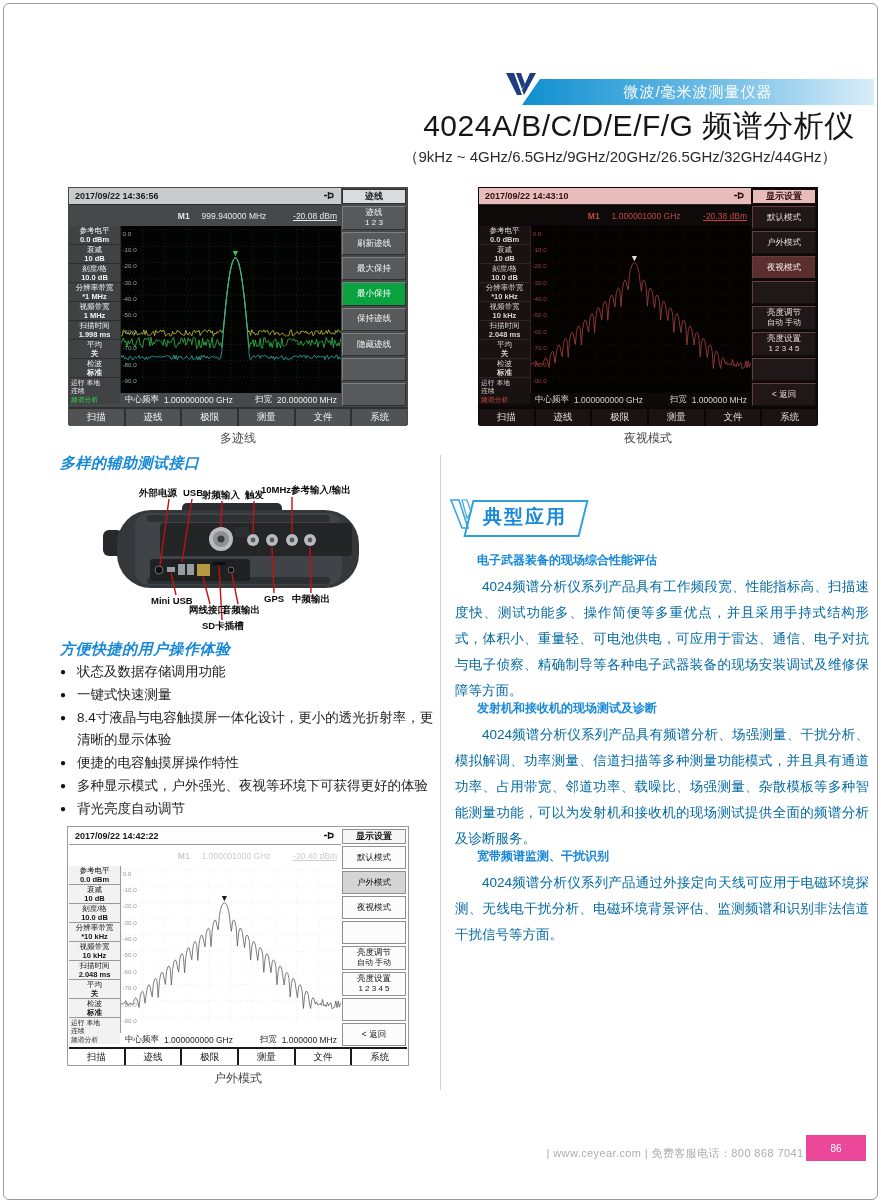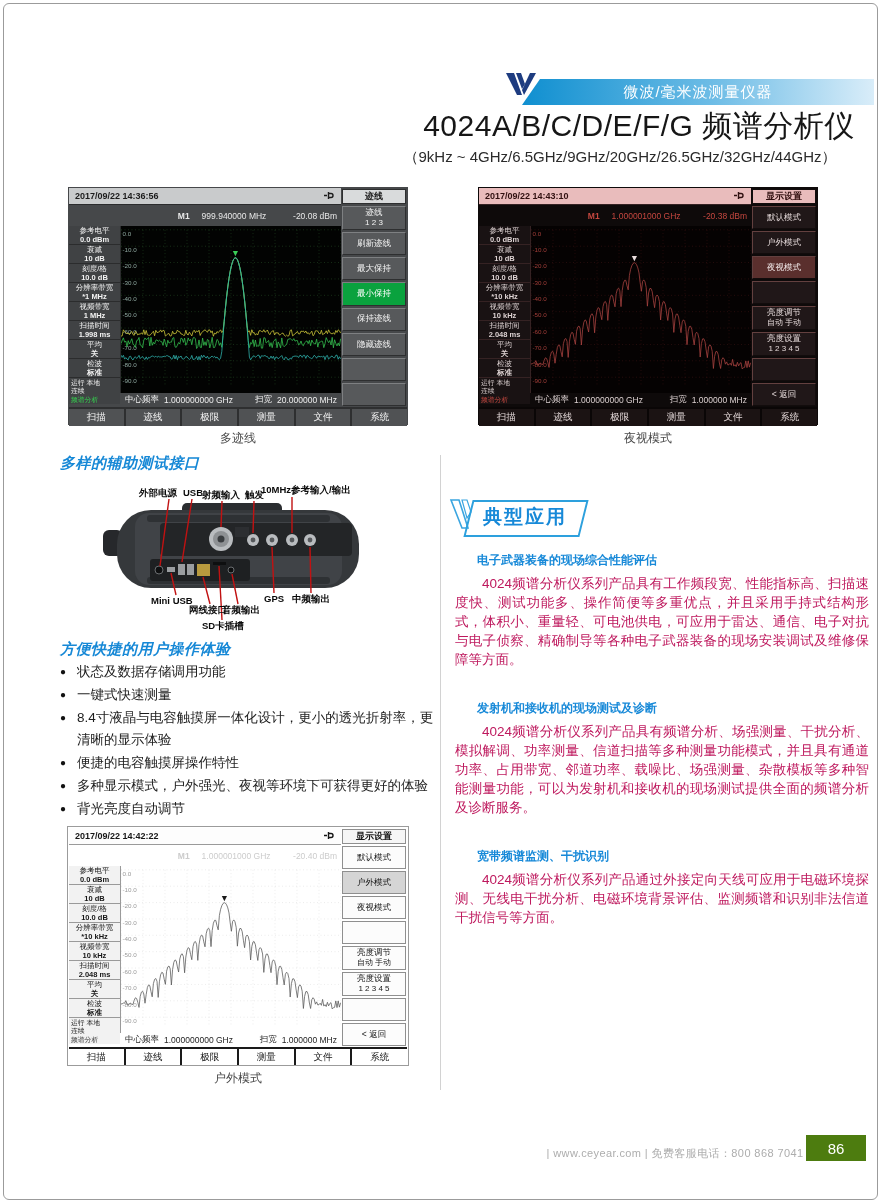--- a/index.html
+++ b/index.html
@@ -24,21 +24,21 @@
       grid-template-columns:272px 66px;grid-template-rows:219px 19px;box-sizing:border-box;padding:1px;}
   .an *{box-sizing:border-box;}
   .an-bordered{outline:1px solid #9b9b9b;}
   .an-main{display:flex;flex-direction:column;grid-column:1;grid-row:1;}
   .an-topbar{height:17px;display:flex;align-items:center;justify-content:space-between;
       background:var(--tb-bg);color:var(--tb-fg);font-size:9px;font-weight:bold;padding:0 6px;
       border-bottom:1px solid var(--pn-br);}
   .an-marker{height:21px;display:flex;align-items:center;font-size:8.5px;color:var(--mk);}
   .an-mk-id{margin-left:40%;font-weight:bold;}
   .an-mk-freq{margin-left:12px;}
-  .an-mk-amp{margin-left:auto;margin-right:4px;}
+  .an-mk-amp{margin-left:auto;margin-right:4px;text-decoration:underline;}
   .an-center{flex:1;display:flex;min-height:0;}
   .an-params{width:52px;display:flex;flex-direction:column;font-size:7.5px;color:var(--pn-fg);border-right:1px solid var(--pn-br);}
   .an-pbox{flex:1;display:flex;flex-direction:column;align-items:center;justify-content:center;
       background:var(--pn-bg);border-bottom:1px solid var(--pn-br);line-height:1.2;text-align:center;}
   .an-pval{font-weight:bold;}
   .an-status{height:27px;background:var(--pn-bg);font-size:6.8px;padding:1px 2px 0 2px;line-height:1.25;color:var(--pn-fg);}
   .an-status-mode{color:var(--status);}
   .an-graph{flex:1;position:relative;background:var(--gfx);}
   .an-gsvg{position:absolute;inset:0;width:100%;height:100%;}
   .an-info{height:14px;display:flex;align-items:center;font-size:8.5px;color:var(--info-fg);padding:0 4px 0 56px;gap:5px;}
@@ -67,27 +67,27 @@
   .bullets{position:absolute;left:60px;top:661px;width:382px;margin:0;padding:0;}
   .bullets li{list-style:none;position:relative;padding-left:17px;font-size:13.5px;color:#1d1d1d;line-height:22px;margin-bottom:1px;}
   .bullets li::before{content:"●";position:absolute;left:0;top:0;font-size:10px;color:#111;}
 
   
   .v-divider{position:absolute;left:440px;top:455px;width:1px;height:635px;background:#d2d2d2;}
   .apps-box{position:absolute;left:468px;top:500px;width:112px;height:33px;border:2px solid #2da0dd;transform:skewX(-14deg);}
   .apps-box-label{position:absolute;left:483px;top:504px;font-size:19px;font-weight:bold;color:#1789d8;letter-spacing:2px;}
   .apps-logo{position:absolute;left:449px;top:497px;}
   .sec-title{position:absolute;left:477px;width:414px;font-size:12px;font-weight:bold;color:#1789d8;}
-  .sec-text{position:absolute;left:455px;width:414px;font-size:13.5px;line-height:19px;color:#be185d;text-align:justify;text-indent:2em;}
+  .sec-text{position:absolute;left:455px;width:414px;font-size:13.5px;line-height:26px;color:#0369a1;text-align:justify;text-indent:2em;}
   .t1{top:552px}.x1{top:574px}.t2{top:700px}.x2{top:722px}.t3{top:848px}.x3{top:870px}
 
   
   .footer-contact{position:absolute;left:540px;top:1146px;width:270px;text-align:center;font-size:11px;color:#adadad;letter-spacing:0.4px;}
-  .page-num{position:absolute;left:806px;top:1135px;width:60px;height:26px;background:#4d7c0f;color:#fff;
-    font-size:15px;display:flex;align-items:center;justify-content:center;}
+  .page-num{position:absolute;left:806px;top:1135px;width:60px;height:26px;background:#ec4899;color:#fff;
+    font-size:10px;display:flex;align-items:center;justify-content:center;}
 </style>
 </head>
 <body>
 
 <div id="page">
   <div class="page-border"></div>
 
   <svg class="banner-logo" width="32" height="26" viewBox="0 0 32 26">
     <polygon points="0,2 8,2 16,24 11,24" fill="#1e3c80"></polygon>
     <polygon points="10,2 15,2 19,13 16,18" fill="#1e3c80"></polygon>

